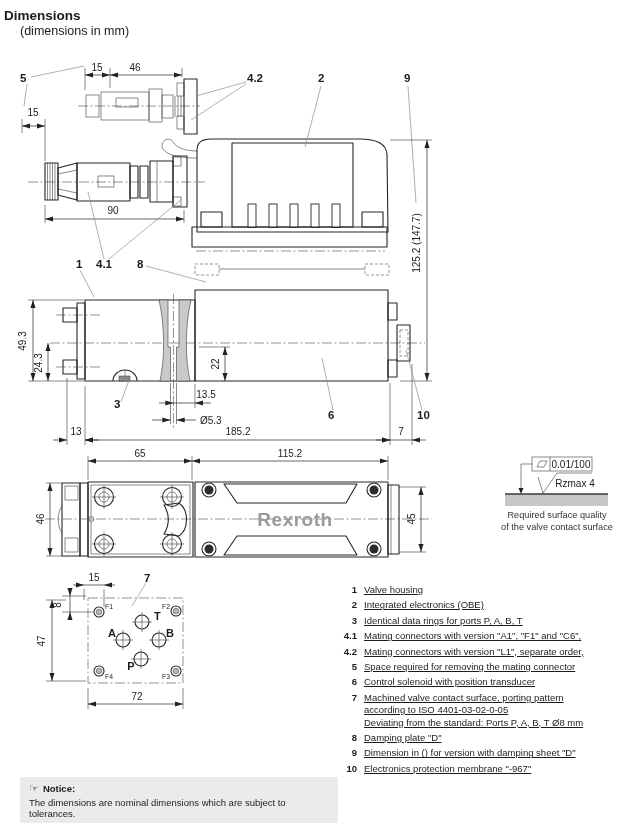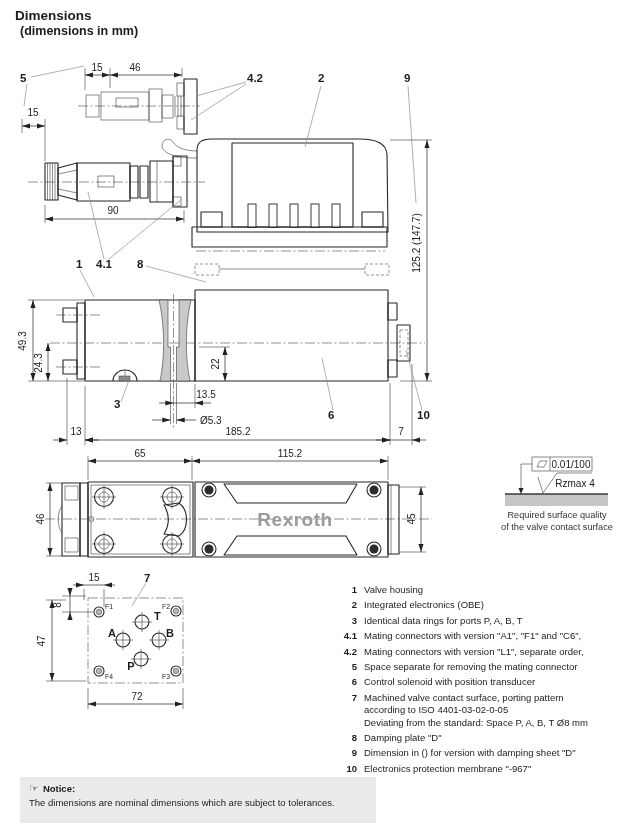--- a/index.html
+++ b/index.html
@@ -1,20 +1,20 @@
 <!DOCTYPE html>
 <html><head>
 <meta charset="utf-8">
 <style>
   html,body{margin:0;padding:0;background:#fff;}
   #page{position:relative;width:639px;height:837px;background:#fff;overflow:hidden;
         font-family:"Liberation Sans",sans-serif;color:#1c1c1c;}
   .abs{position:absolute;}
-  #title{left:15px;top:8px;font-size:13.5px;font-weight:bold;}
-  #subtitle{left:20px;top:24px;font-size:12.5px;font-weight:bold;}
+  #title{left:4px;top:8px;font-size:13.5px;font-weight:bold;}
+  #subtitle{left:20px;top:24px;font-size:12.5px;}
   svg text{font-family:"Liberation Sans",sans-serif;fill:#1c1c1c;}
   .dim{font-size:10px;}
   .co{font-size:11.5px;font-weight:bold;}
   .tiny{font-size:6.8px;}
   .port{font-size:11px;font-weight:bold;}
   .brand{font-size:19px;font-weight:bold;fill:#9b9b9b;letter-spacing:.5px;}
   .cap{font-size:9.2px;fill:#333;}
   .ol{stroke:#262626;stroke-width:1.1;fill:none;stroke-linejoin:round;}
   .tl{stroke:#3a3a3a;stroke-width:.6;fill:none;}
   .dl{stroke:#262626;stroke-width:.7;fill:none;}
@@ -22,23 +22,23 @@
   .dsh{stroke:#4a4a4a;stroke-width:.6;fill:none;stroke-dasharray:3 2;}
   .ld{stroke:#8e8e8e;stroke-width:.7;fill:none;}
   .gh{stroke:#4f4f4f;stroke-width:.65;fill:none;}
   .gry{fill:#c9c9c9;stroke:#3a3a3a;stroke-width:.6;}
   .blk{fill:#2c2c2c;}
   .wht{fill:#fff;stroke:#262626;stroke-width:.9;}
   
   #legend{left:336px;top:584px;width:300px;display:flex;flex-direction:column;gap:3px;}
   .lg-row{display:flex;font-size:9.5px;line-height:12.4px;}
   .lg-num{width:21px;min-width:21px;text-align:right;font-weight:bold;}
-  .lg-text{margin-left:7px;}
+  .lg-text{margin-left:7px;text-decoration:underline;}
   
-  #notice{left:20px;top:777px;width:356px;height:46px;background:#ebebeb;
+  #notice{left:20px;top:777px;width:318px;height:46px;background:#ebebeb;
           padding:6px 10px 0 9px;box-sizing:border-box;font-size:9.5px;line-height:11.5px;}
   #notice .hd{font-weight:bold;margin-bottom:2px;}
   #notice .hand{font-weight:normal;font-size:11px;margin-right:4px;}
 </style>
 </head>
 <body>
 
 <div id="page">
 
   <div class="abs" id="title">Dimensions</div>
@@ -391,35 +391,35 @@
       </div>
     <div class="lg-row">
         <div class="lg-num">4.2</div>
         <div class="lg-text">
           <div>Mating connectors with version "L1", separate order,</div>
         </div>
       </div>
     <div class="lg-row">
         <div class="lg-num">5</div>
         <div class="lg-text">
-          <div>Space separate for removing the mating connector</div>
+          <div>Space required for removing the mating connector</div>
         </div>
       </div>
     <div class="lg-row">
         <div class="lg-num">6</div>
         <div class="lg-text">
           <div>Control solenoid with position transducer</div>
         </div>
       </div>
     <div class="lg-row">
         <div class="lg-num">7</div>
         <div class="lg-text">
           <div>Machined valve contact surface, porting pattern</div>
           <div>according to ISO 4401-03-02-0-05</div>
-          <div>Deviating from the standard: Space P, A, B, T Ø8 mm</div>
+          <div>Deviating from the standard: Ports P, A, B, T Ø8 mm</div>
         </div>
       </div>
     <div class="lg-row">
         <div class="lg-num">8</div>
         <div class="lg-text">
           <div>Damping plate "D"</div>
         </div>
       </div>
     <div class="lg-row">
         <div class="lg-num">9</div>

